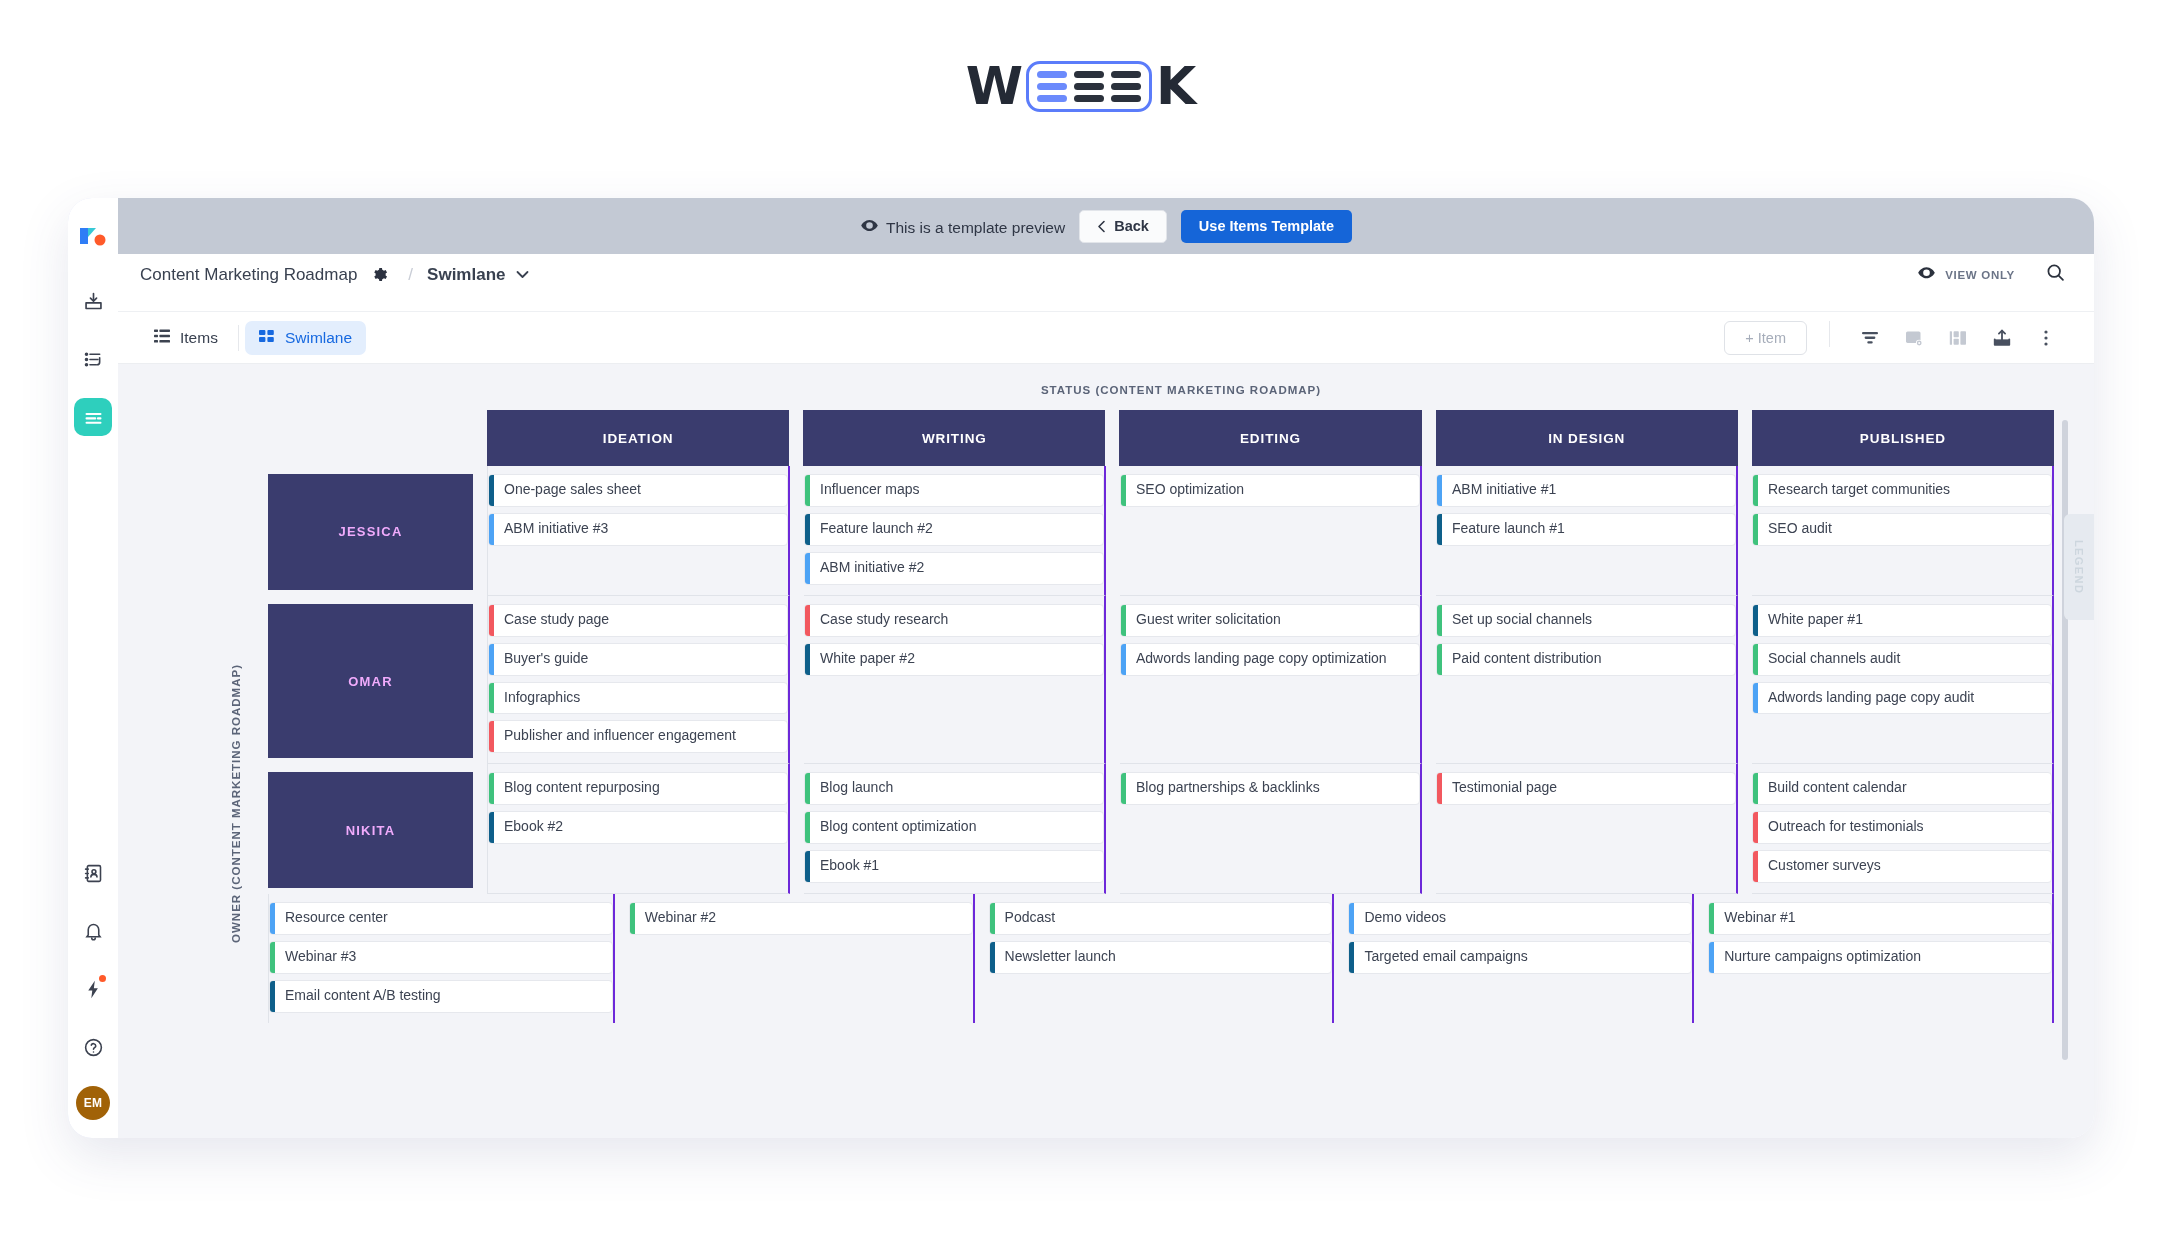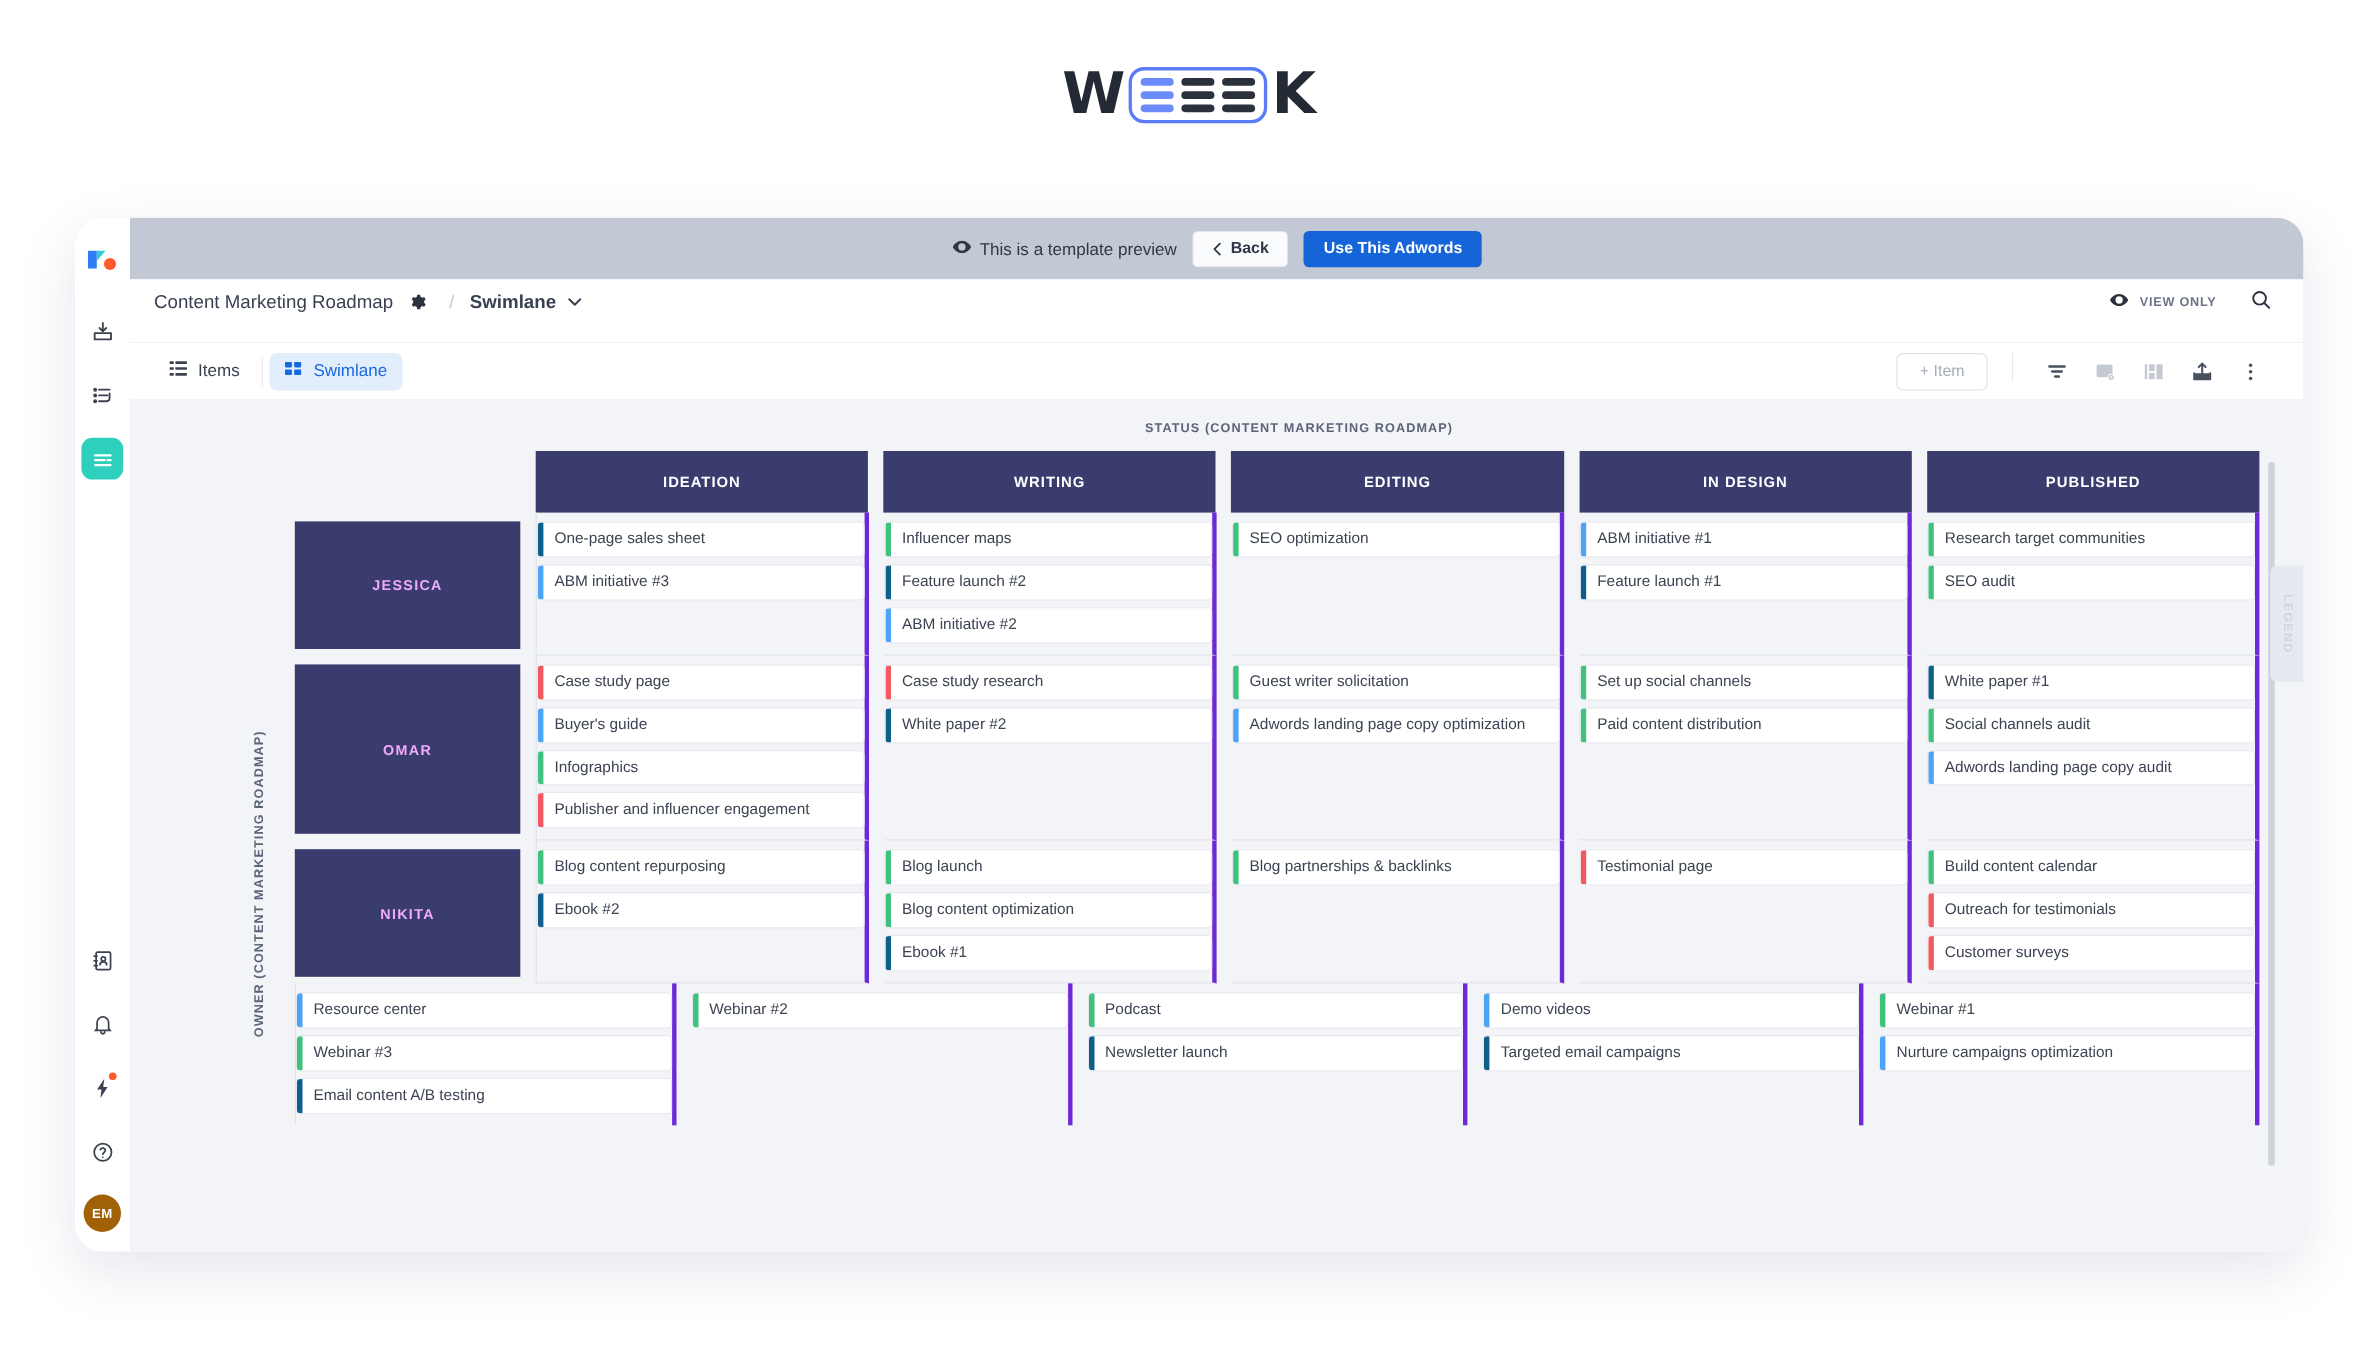--- a/index.html
+++ b/index.html
@@ -148,21 +148,21 @@
   .lane { display: flex; gap: 14px; align-items: stretch; }
   .lane-label {
     width: 205px; flex: 0 0 205px;
     background: #3a3c6e; color: #f0abfc; margin-top: 8px; margin-bottom: 6px;
     display: flex; align-items: center; justify-content: center;
     font-size: 13px; font-weight: 700; letter-spacing: 1.2px;
   }
   .lane-cells { display: flex; gap: 14px; flex: 1 1 auto; }
   .cell {
     flex: 1 1 0; min-width: 0; padding: 8px 0 10px;
-    border-right: 4px solid #6d28d9;
+    border-right: 2px solid #6d28d9;
     border-bottom: 1px solid #e0e3e9;
     display: flex; flex-direction: column; gap: 6px;
   }
   .cell:first-child { border-left: 1px solid #e0e3e9; }
   .lane:last-child .cell { border-bottom: none; }
   .card {
     background: #fff; border: 1px solid #e6e8ed; border-radius: 4px;
     display: flex; align-items: stretch; overflow: hidden;
     min-height: 30px;
   }
@@ -301,21 +301,21 @@
             <circle cx="12" cy="12" r="2.3" fill="#c3c9d4"></circle>
           </svg>
         </span><span>This is a template preview</span>
       </div>
       <div class="btn-back">
         <svg width="9" height="13" viewBox="0 0 9 13" fill="none" stroke="#2f3645" stroke-width="1.6" stroke-linecap="round" stroke-linejoin="round">
             <polyline points="7,1.5 2,6.5 7,11.5"></polyline>
           </svg>
         <span>Back</span>
       </div>
-      <div class="btn-use">Use This Adwords</div>
+      <div class="btn-use">Use Items Template</div>
     </div>
 
     <div class="header">
       <span class="h-title">Content Marketing Roadmap</span>
       <span class="h-gear">
         <svg width="17" height="17" viewBox="0 0 24 24" fill="currentColor">
           <path d="M12 8.2A3.8 3.8 0 1 0 12 15.8 3.8 3.8 0 0 0 12 8.2zm0 5.9a2.1 2.1 0 1 1 0-4.2 2.1 2.1 0 0 1 0 4.2z"></path>
           <path d="M20.6 13.4a8.9 8.9 0 0 0 0-2.8l2-1.5-1.9-3.3-2.4.9a8.8 8.8 0 0 0-2.4-1.4L15.5 2.7h-3.8l-.4 2.6a8.8 8.8 0 0 0-2.4 1.4l-2.4-.9L4.6 9.1l2 1.5a8.9 8.9 0 0 0 0 2.8l-2 1.5 1.9 3.3 2.4-.9a8.8 8.8 0 0 0 2.4 1.4l.4 2.6h3.8l.4-2.6a8.8 8.8 0 0 0 2.4-1.4l2.4.9 1.9-3.3z"></path>
         </svg>
       </span>

